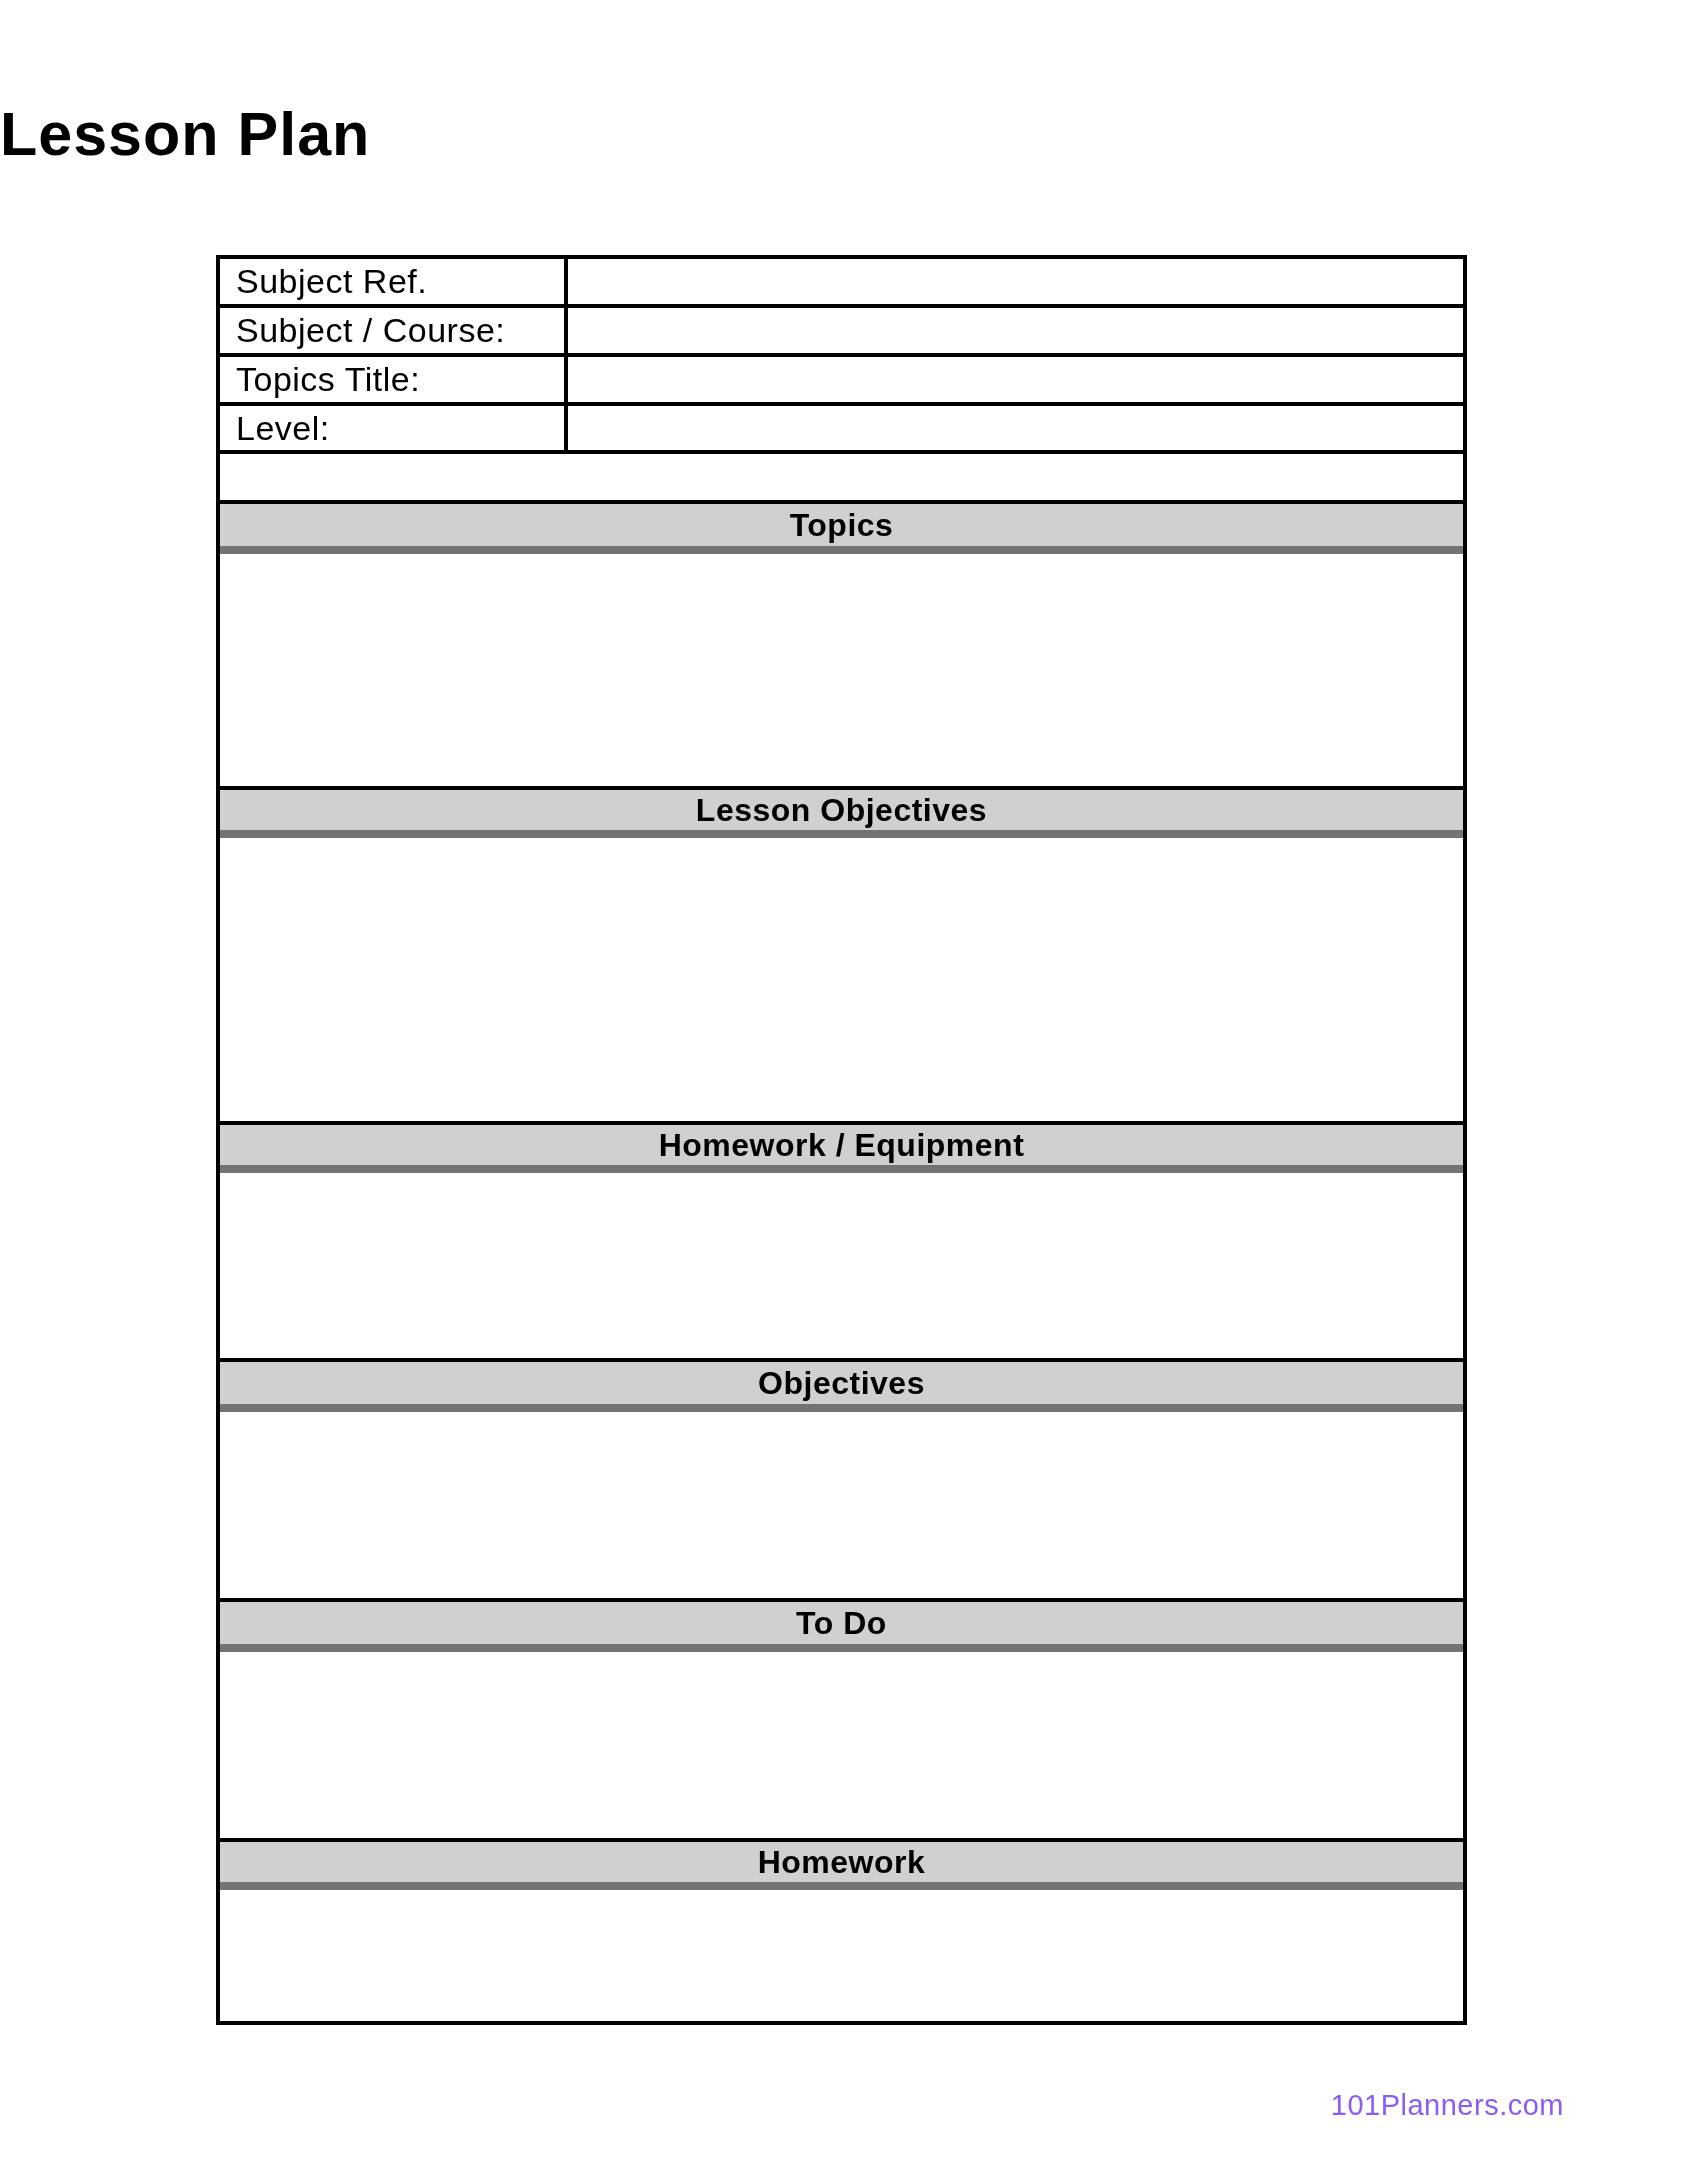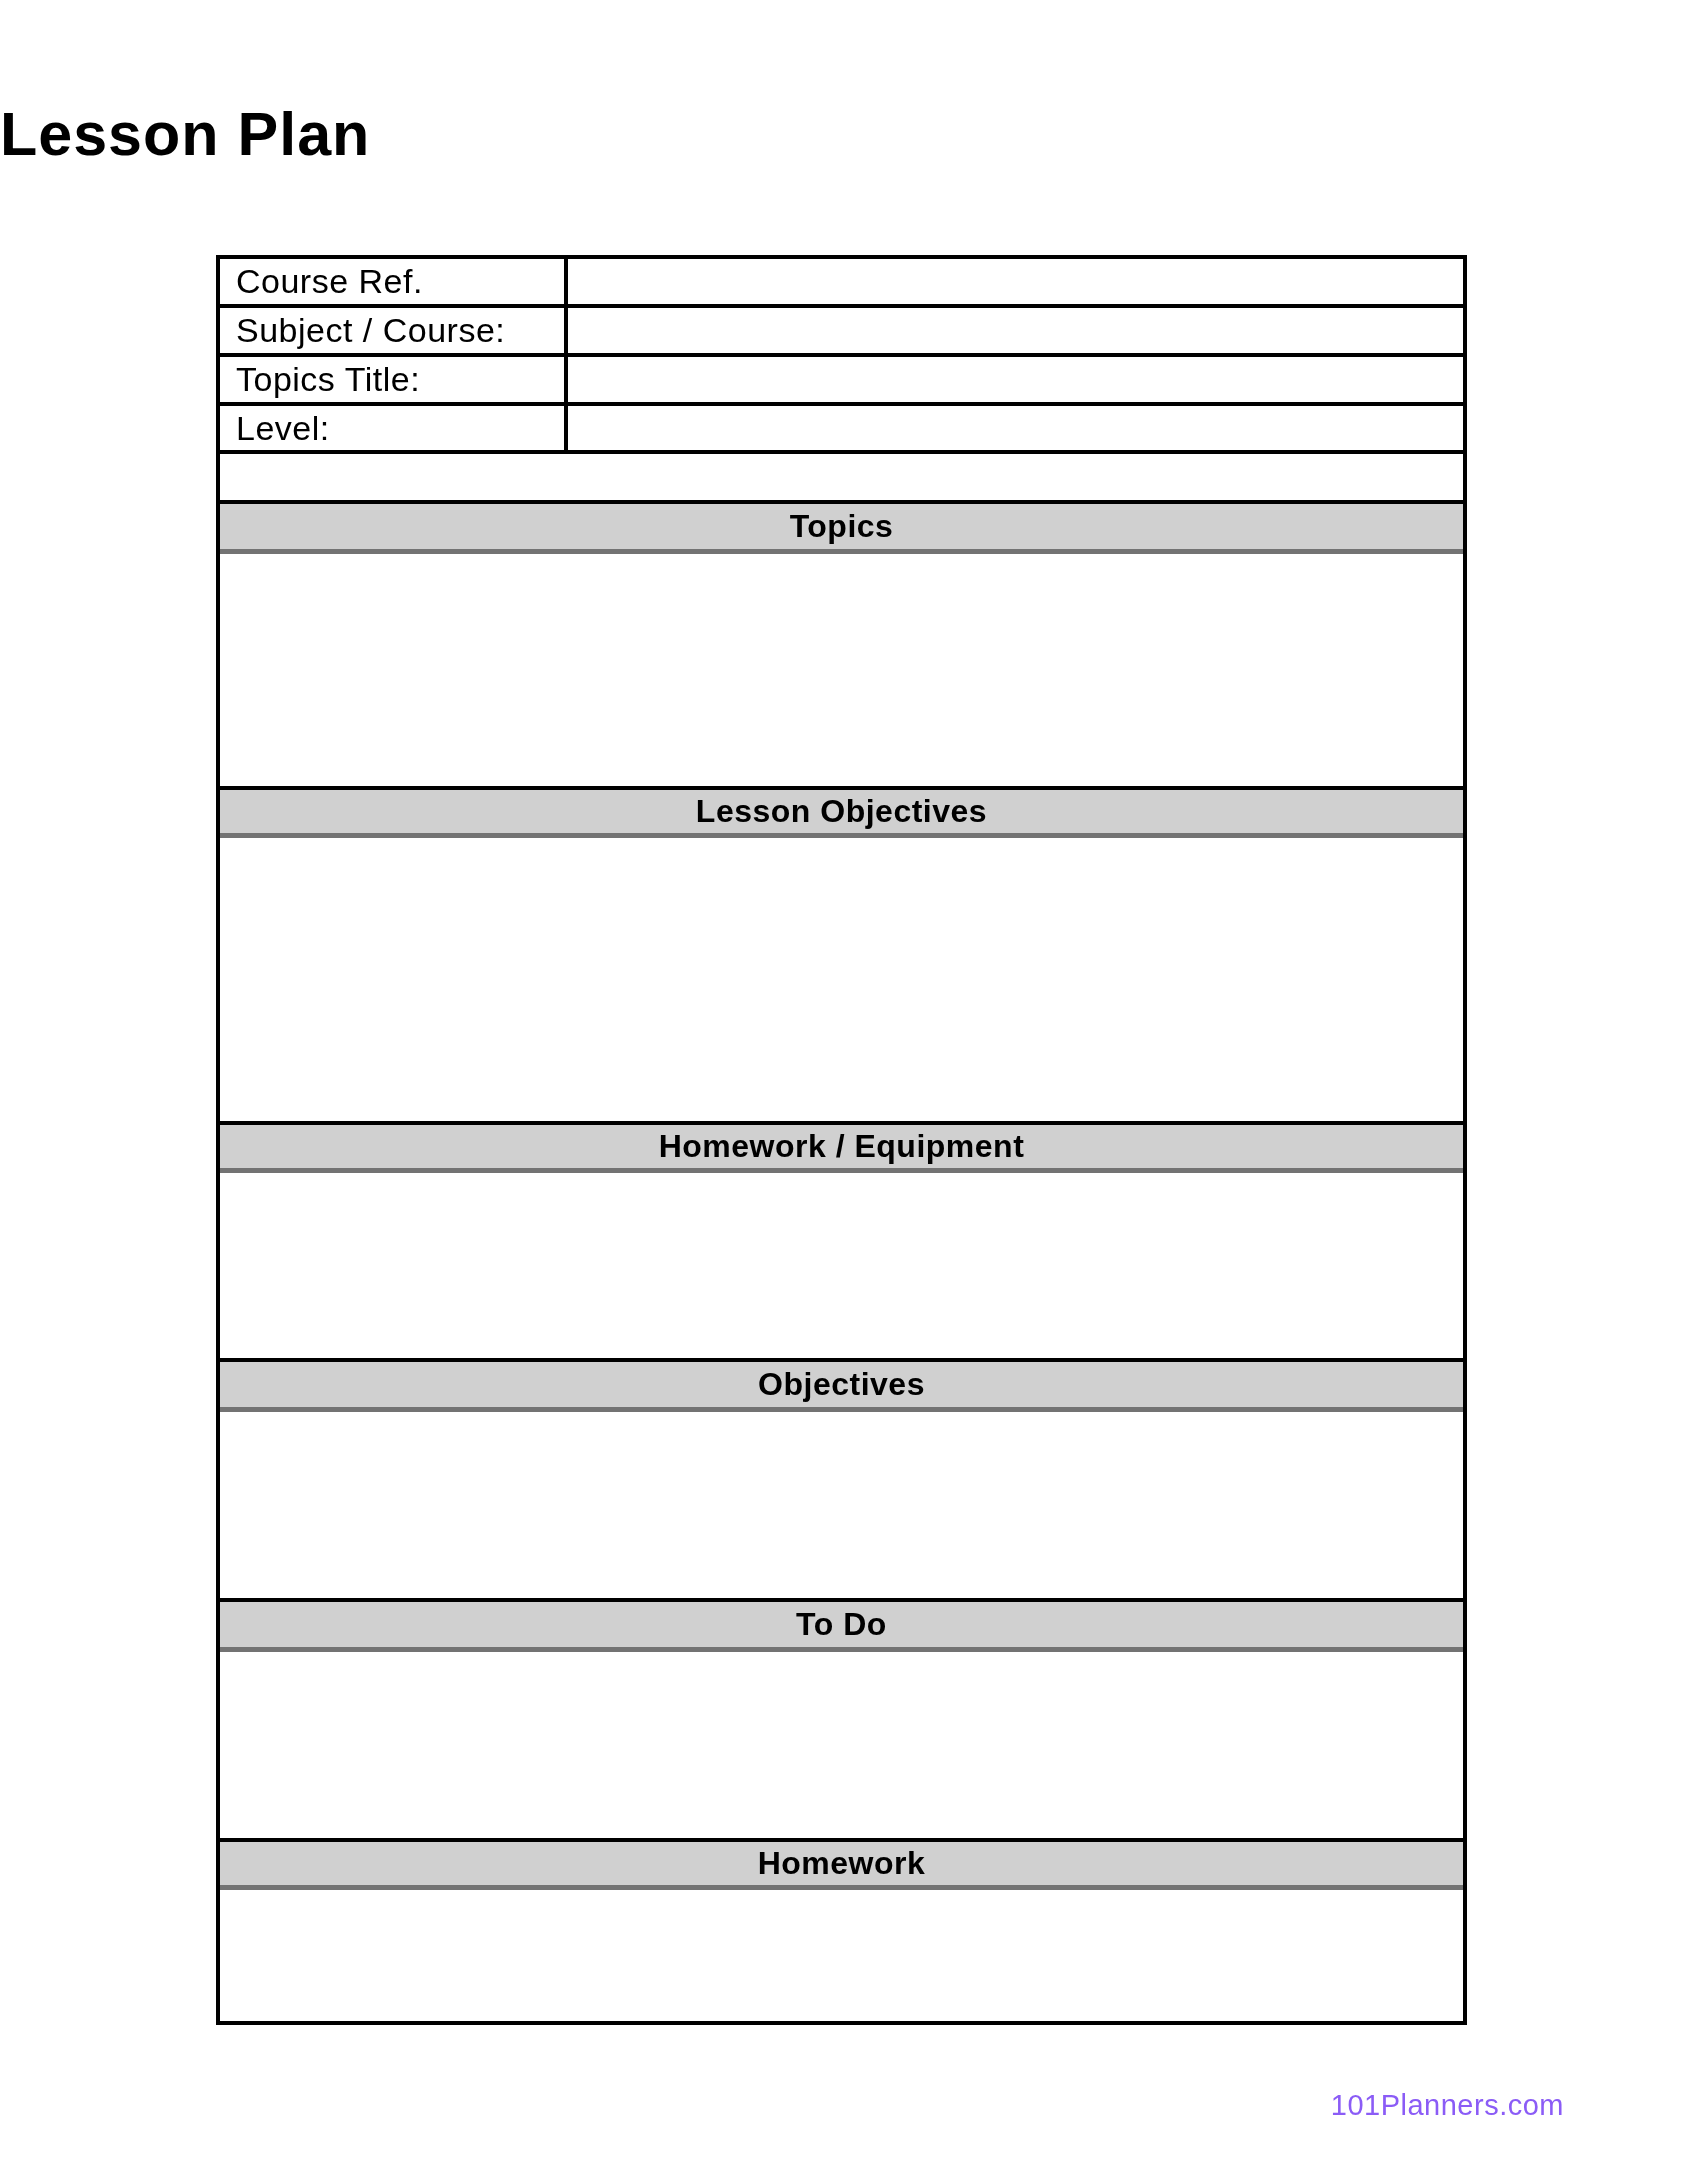--- a/index.html
+++ b/index.html
@@ -61,21 +61,21 @@
 
   .section-header {
     display: flex;
     align-items: center;
     justify-content: center;
     background: #d0d0d0;
     font-size: 32px;
     font-weight: 700;
     letter-spacing: 0.5px;
     color: #000000;
-    border-bottom: 5px solid #737373;
+    border-bottom: 8px solid #737373;
   }
   .section-body {
     background: #ffffff;
     border-bottom: 4px solid #000000;
   }
   .section-body.last { border-bottom: none; }
 
   
   .h49 { height: 49px; }
   .h48 { height: 48px; }
@@ -93,21 +93,21 @@
   }
 </style>
 </head>
 <body>
 
 <h1 class="page-title">Lesson Plan</h1>
 
 <div class="form-table">
 
   <div class="row h49">
-    <div class="label-cell">Course Ref.</div>
+    <div class="label-cell">Subject Ref.</div>
     <div class="value-cell"></div>
   </div>
   <div class="row h49">
     <div class="label-cell">Subject / Course:</div>
     <div class="value-cell"></div>
   </div>
   <div class="row h49">
     <div class="label-cell">Topics Title:</div>
     <div class="value-cell"></div>
   </div>

